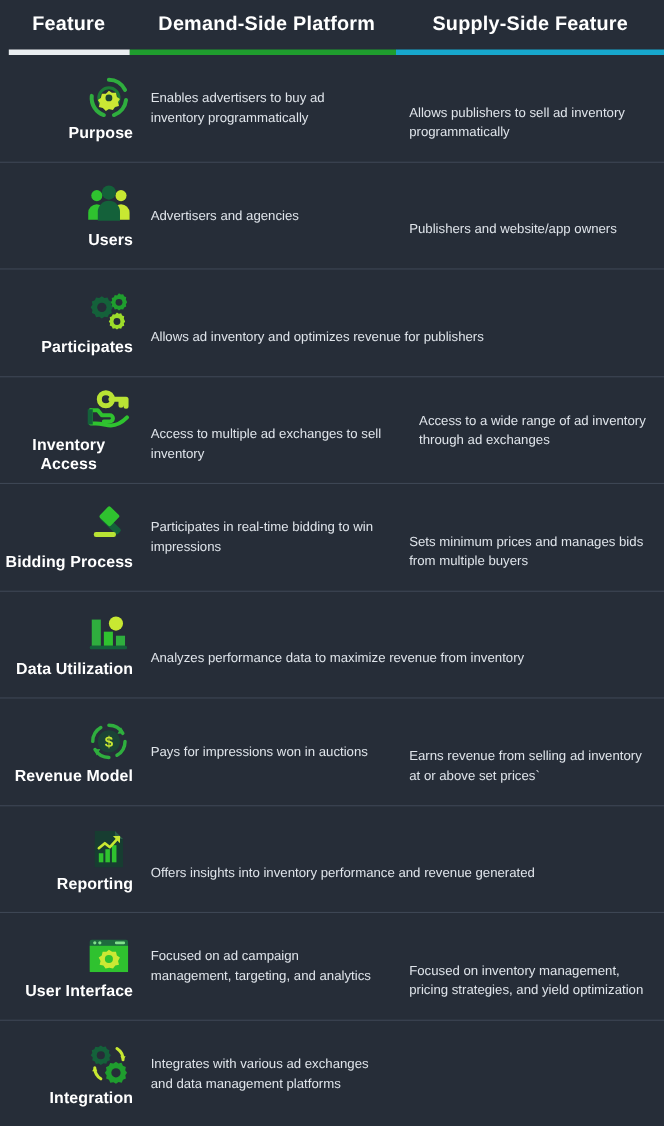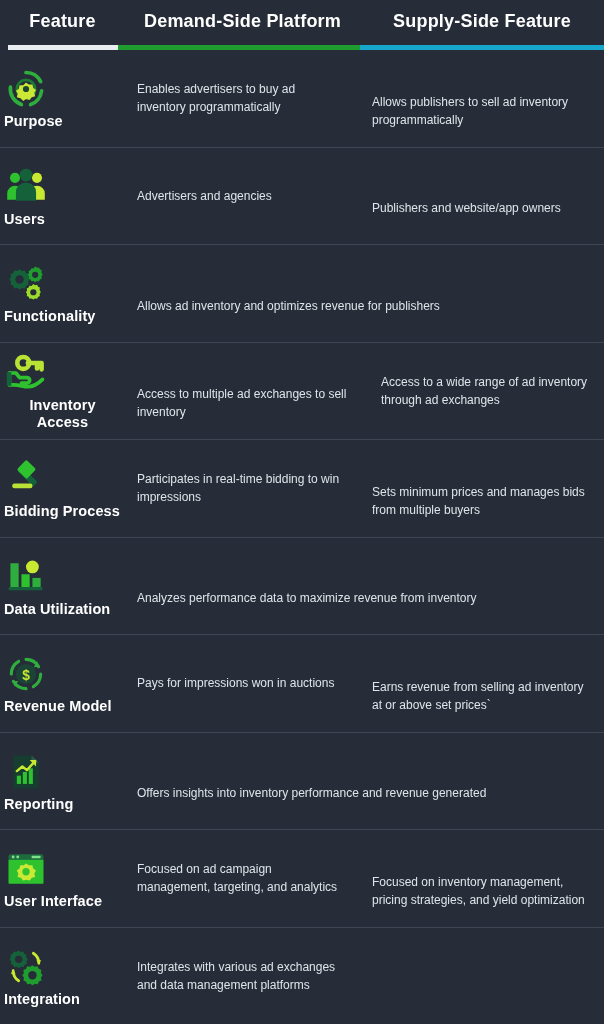--- a/index.html
+++ b/index.html
@@ -69,21 +69,21 @@
     flex: 1 1 0;
     min-height: 0;
   }
   .row:first-child { border-top: none; }
 
   .cell-feature {
     width: 125px;
     flex: 0 0 125px;
     display: flex;
     flex-direction: column;
-    align-items: flex-start;
+    align-items: flex-end;
     justify-content: center;
     padding: 4px 4px 3px;
   }
   .feature-icon {
     width: 44px;
     height: 44px;
     display: block;
     margin-bottom: 2px;
   }
   .feature-label {
@@ -165,21 +165,21 @@
           <circle cx="17" cy="19" r="4.6" fill="#262d38"></circle>
           <g fill="#1f9d2e">
             <path d="M34 5l1.9 1.3 2.3-.4.9 2.1 2.1.9-.4 2.3L42.1 14l-1.3 1.9.4 2.3-2.1.9-.9 2.1-2.3-.4L34 22l-1.9-1.3-2.3.4-.9-2.1-2.1-.9.4-2.3L25.9 14l1.3-1.9-.4-2.3 2.1-.9.9-2.1 2.3.4z"></path>
           </g>
           <circle cx="34" cy="14" r="3.4" fill="#262d38"></circle>
           <g fill="#9ddc2a">
             <path d="M32 24l1.9 1.3 2.3-.4.9 2.1 2.1.9-.4 2.3L40.1 33l-1.3 1.9.4 2.3-2.1.9-.9 2.1-2.3-.4L32 41l-1.9-1.3-2.3.4-.9-2.1-2.1-.9.4-2.3L23.9 33l1.3-1.9-.4-2.3 2.1-.9.9-2.1 2.3.4z"></path>
           </g>
           <circle cx="32" cy="33" r="3.4" fill="#262d38"></circle>
         </svg>
-        <div class="feature-label">Functionality</div>
+        <div class="feature-label">Participates</div>
       </div>
       <div class="cell-text cell-supply">Allows ad inventory and optimizes revenue for publishers</div>
     </div>
 
     <div class="row">
       <div class="cell-feature">
         <svg class="feature-icon" viewBox="0 0 48 48">
           <circle cx="21" cy="13" r="6.5" fill="none" stroke="#b9e334" stroke-width="5"></circle>
           <path d="M26 13h15M36 13v6M41 13v7" stroke="#b9e334" stroke-width="5" stroke-linecap="round" fill="none"></path>
           <path d="M6 24h7l4 5h8a3 3 0 0 1 0 6h-6" fill="none" stroke="#2fc22f" stroke-width="4" stroke-linecap="round" stroke-linejoin="round"></path>

